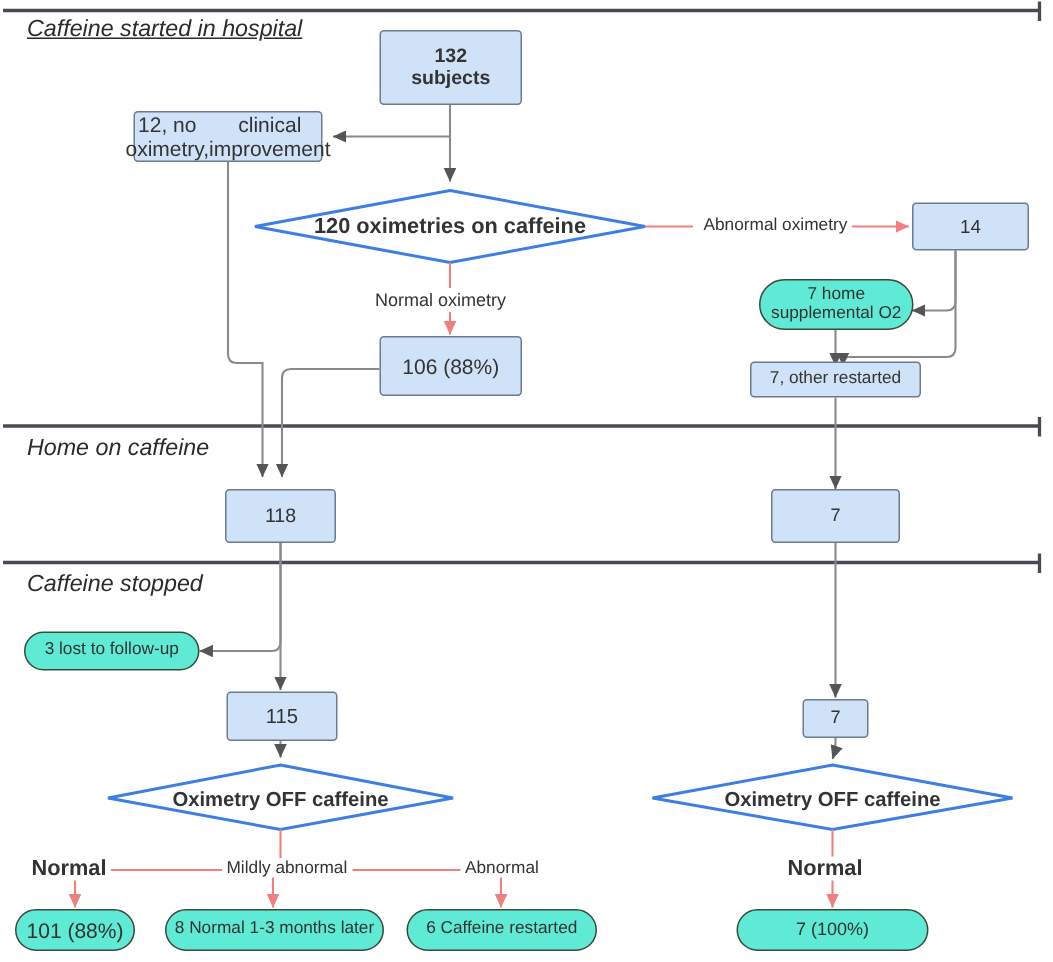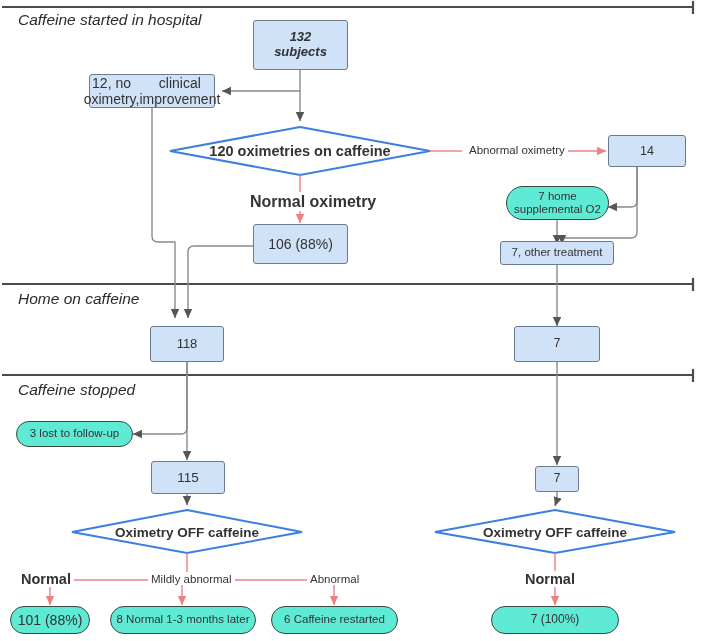--- a/index.html
+++ b/index.html
@@ -63,22 +63,22 @@
   }
   .edge-label {
     position: absolute;
     font-size: 11.5px;
     color: #333333;
     white-space: nowrap;
     background: #ffffff;
     padding: 0 3px;
   }
   .edge-label.bold {
-    font-weight: bold;
-    font-size: 16px;
+    font-weight: normal;
+    font-size: 12px;
   }
   .edge-label.big {
     font-weight: bold;
     font-size: 14.5px;
   }
   .bold-txt { font-weight: bold; }
 </style>
 </head>
 <body>
 
@@ -152,46 +152,46 @@
       <path d="M50,580 L336,580"></path>
       <path d="M50,580 L50,605" marker-end="url(#arrRed)"></path>
       <path d="M182,580 L182,605" marker-end="url(#arrRed)"></path>
       <path d="M334,580 L334,605" marker-end="url(#arrRed)"></path>
 
       <path d="M555,553 L555,572"></path>
       <path d="M555,586 L555,605" marker-end="url(#arrRed)"></path>
     </g>
   </svg>
 
-  <div class="lane-title" style="left:18px; top:11px;">Caffeine started in hospital</div>
+  <div class="lane-title" style="left:18px; top:11px;text-decoration:underline;">Caffeine started in hospital</div>
   <div class="lane-title" style="left:18px; top:381px;">Caffeine stopped</div>
   <div class="lane-title" style="left:18px; top:290px;">Home on caffeine</div>
 
-  <div class="node box-blue bold-txt" style="left:253px; top:20px; width:95px; height:50px; flex-direction:column;font-style:italic;">
+  <div class="node box-blue bold-txt" style="left:253px; top:20px; width:95px; height:50px; flex-direction:column;">
     <span>132</span>
     <span>subjects</span>
   </div>
 
   <div class="node box-blue" style="left:89px; top:74px; width:126px; height:34px; flex-direction:row; font-size:14px;">
     <span>12, no oximetry,</span>
     <span>clinical improvement</span>
   </div>
 
   <div class="diamond-label" style="left:180px; top:139px; width:240px; height:24px; font-size:14.5px;">120 oximetries on caffeine</div>
 
   <div class="node box-blue" style="left:253px; top:224px; width:95px; height:40px; font-size:14px;">106 (88%)</div>
 
   <div class="node box-blue" style="left:608px; top:135px; width:78px; height:32px; font-size:12.5px;">14</div>
 
   <div class="node pill-green" style="left:506px; top:186px; width:103px; height:34px; flex-direction:column; font-size:11.5px;">
     <span>7 home</span>
     <span>supplemental O2</span>
   </div>
 
-  <div class="node box-blue" style="left:500px; top:241px; width:114px; height:24px; font-size:11.5px;">7, other treatment</div>
+  <div class="node box-blue" style="left:500px; top:241px; width:114px; height:24px; font-size:11.5px;">7, other restarted</div>
 
   <div class="node box-blue" style="left:150px; top:326px; width:74px; height:36px; font-size:13px;">118</div>
 
   <div class="node box-blue" style="left:514px; top:326px; width:86px; height:36px; font-size:12px;">7</div>
 
   <div class="node pill-green" style="left:16px; top:421px; width:117px; height:26px; font-size:11.5px;">3 lost to follow-up</div>
 
   <div class="node box-blue" style="left:151px; top:461px; width:74px; height:33px; font-size:13.5px;">115</div>
 
   <div class="node box-blue" style="left:535px; top:466px; width:44px; height:26px; font-size:12px;">7</div>

